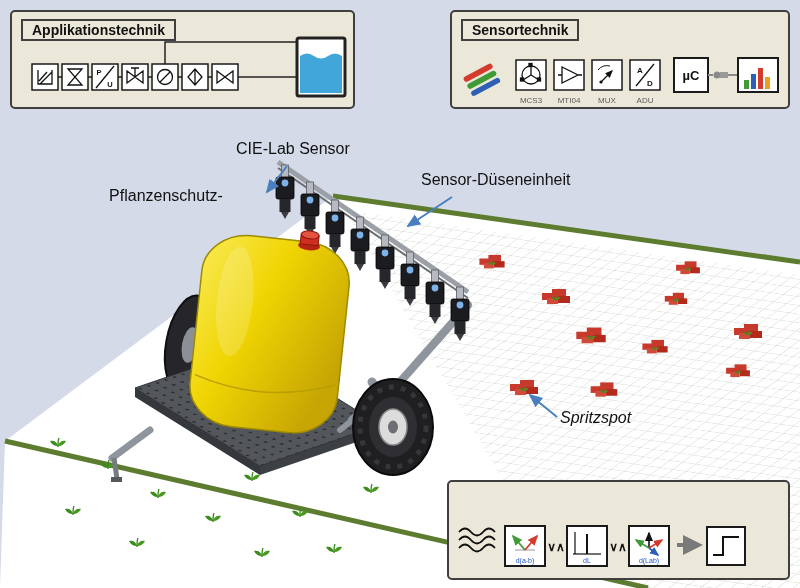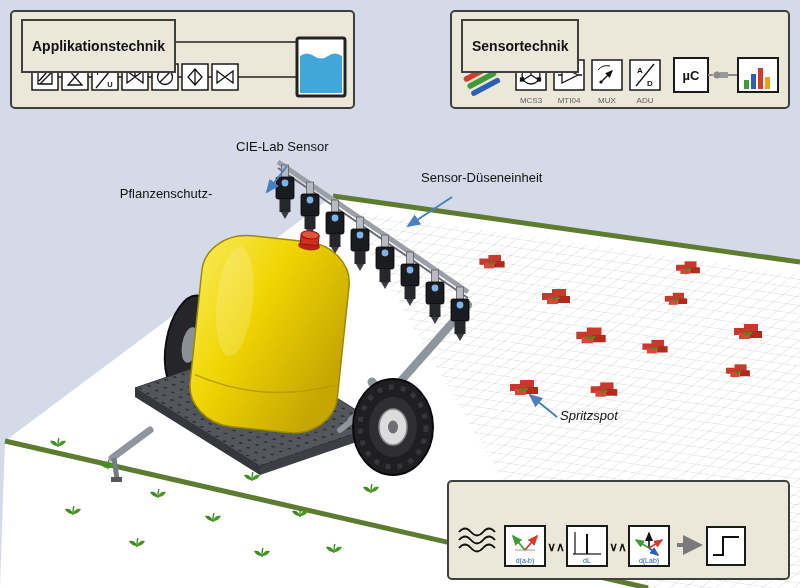--- a/index.html
+++ b/index.html
@@ -1,23 +1,23 @@
 <!DOCTYPE html>
 <html><head>
 <meta charset="utf-8">
 <style>
   * { margin:0; padding:0; box-sizing:border-box; }
   html,body { width:800px; height:588px; }
   body { font-family:"Liberation Sans", sans-serif; background:#d4dae8; overflow:hidden; }
   #stage { position:relative; width:800px; height:588px; background:#d4dae8; }
   .scene { position:absolute; left:0; top:0; }
-  .lbl { position:absolute; font-size:13px; color:#111; z-index:2; line-height:1.25; }
+  .lbl { position:absolute; font-size:16px; color:#111; z-index:2; line-height:1.25; }
   .panel { position:absolute; background:#ece8d9; border:2px solid #3f3f3f; border-radius:5px; z-index:3; }
   .panel-title { display:inline-block; position:relative; z-index:2; border:2px solid #3f3f3f; background:#ece8d9;
-                 padding:17px 9px; margin:7px 0 0 9px; font-size:14px; font-weight:bold; color:#111;text-align:center; }
+                 padding:1px 9px; margin:7px 0 0 9px; font-size:14px; font-weight:bold; color:#111;text-align:center; }
   .panel-art { position:absolute; left:0; top:0; z-index:1; }
   svg text { font-family:"Liberation Sans", sans-serif; }
   .cap { font-size:8px; fill:#5a5a5a; }
   .blue-sub { fill:#2156c8; font-size:7px; }
 </style>
 </head>
 <body>
 
 <div id="stage">
 

